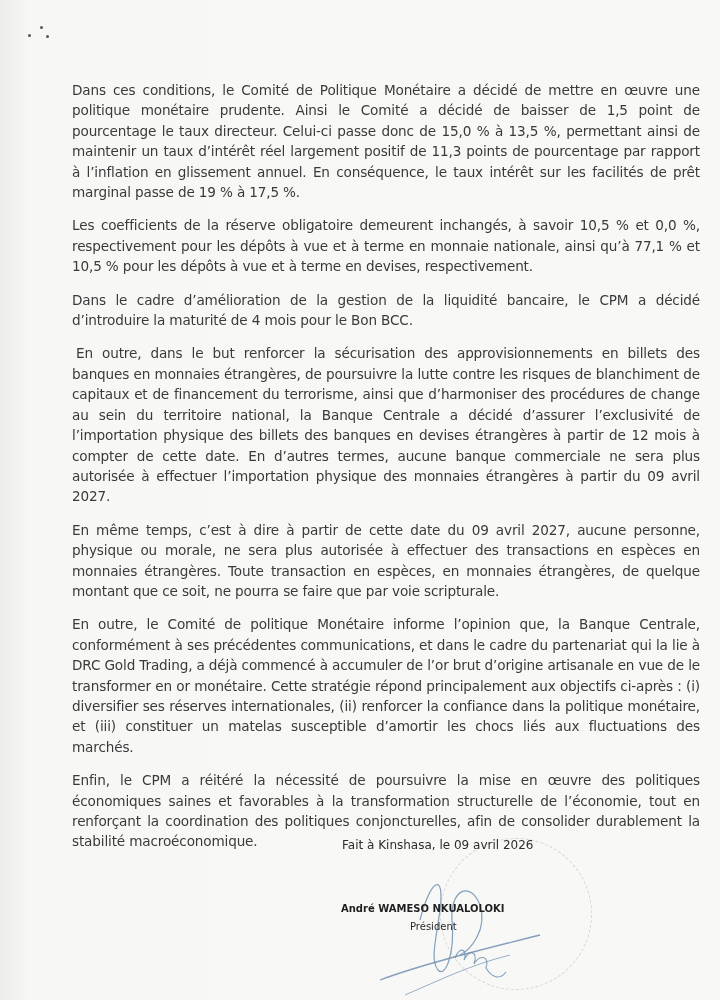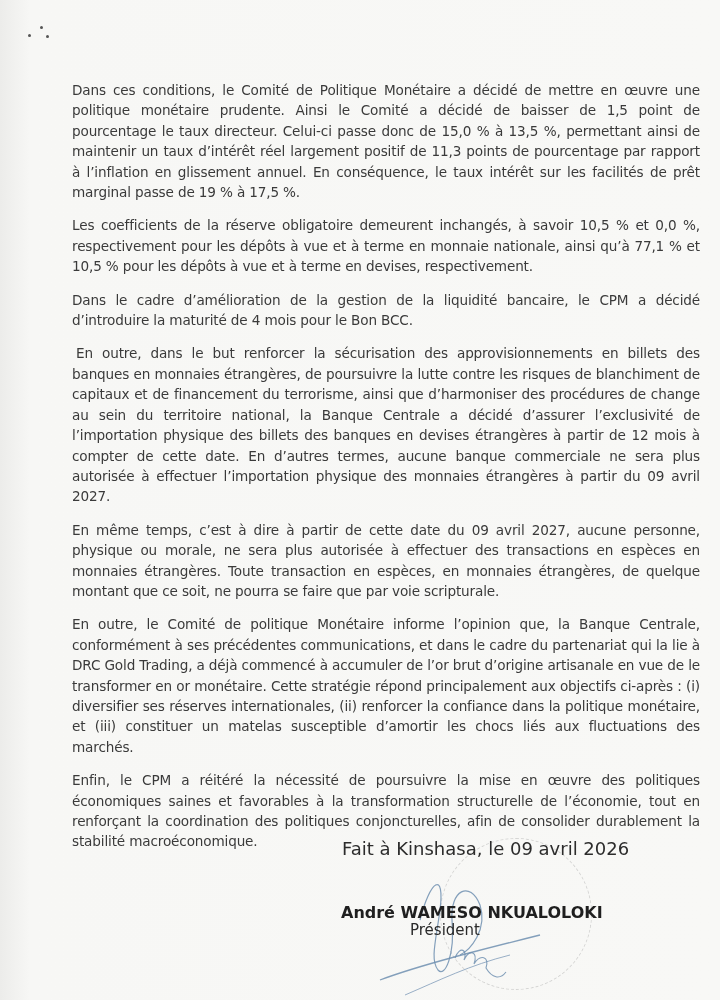--- a/index.html
+++ b/index.html
@@ -45,36 +45,36 @@
       margin: 0 0 13px 0;
       text-align: justify;
     }
     .para.indent {
       text-indent: 4px;
     }
     .closing {
       position: absolute;
       left: 342px;
       top: 838px;
-      font-size: 18px;
+      font-size: 12px;
       color: #2c2c2c;
     }
     .signer {
       position: absolute;
       left: 341px;
       top: 903px;
-      font-size: 16px;
+      font-size: 10px;
       font-weight: bold;
       color: #1f1f1f;
     }
     .title {
       position: absolute;
       left: 410px;
       top: 921px;
-      font-size: 15px;
+      font-size: 10px;
       color: #2a2a2a;
       text-align: center;
     }
     .stamp {
       position: absolute;
       left: 440px;
       top: 838px;
       width: 150px;
       height: 150px;
       border-radius: 50%;

